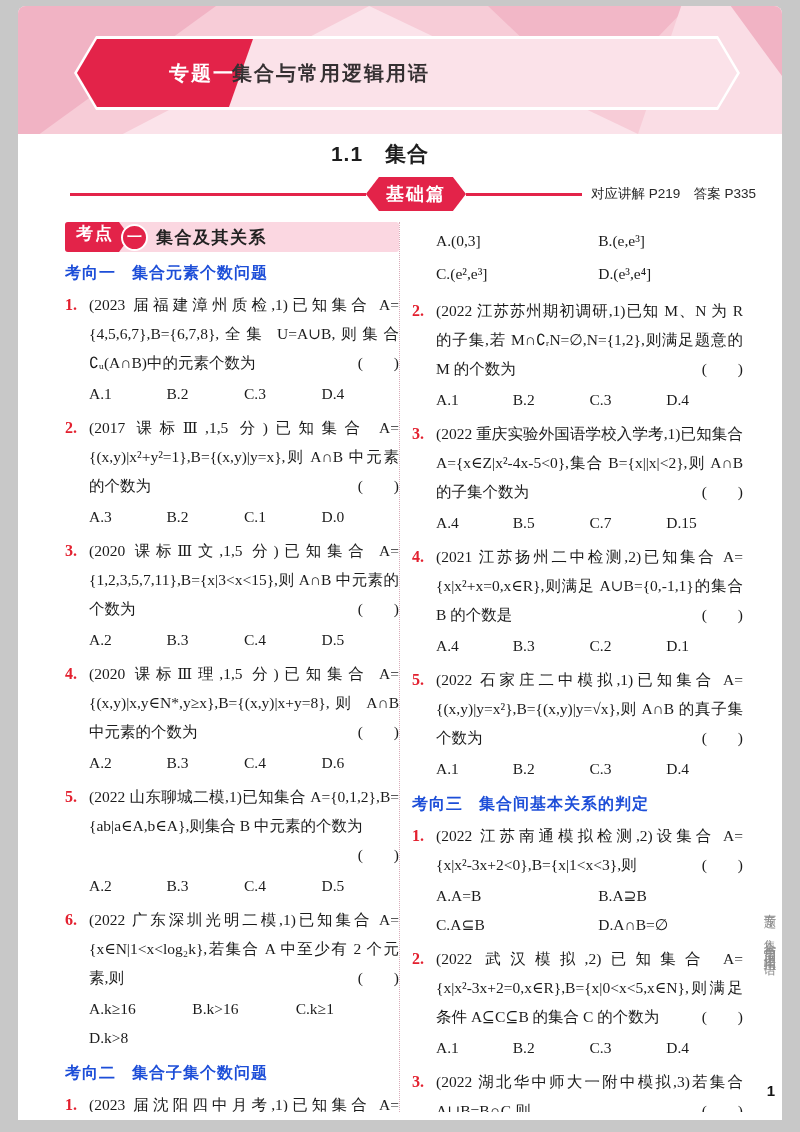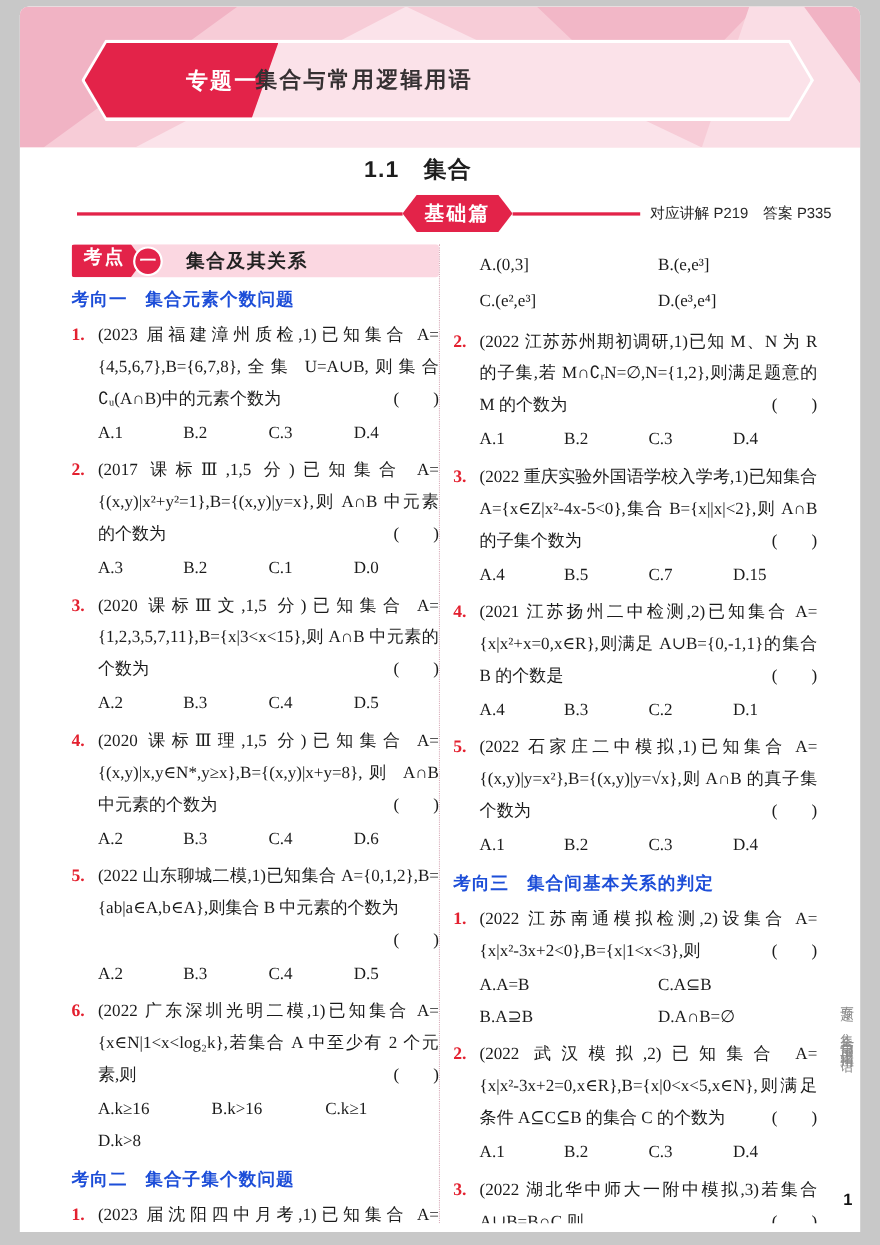--- a/index.html
+++ b/index.html
@@ -52,21 +52,21 @@
   .col-right{flex:1;border-left:1px dotted #d8abb9;padding-left:12px;min-width:0;}
 
   
   .kd-strip{height:30px;background:#fbd7e1;border-radius:3px;display:flex;align-items:center;margin-bottom:9px;}
   .kd-badge{background:#e32349;color:#fff;height:30px;line-height:30px;padding:0 16px 0 11px;
     font:bold 17px "Liberation Sans","DejaVu Sans",sans-serif;letter-spacing:2px;
     clip-path:polygon(0 0,calc(100% - 11px) 0,100% 50%,calc(100% - 11px) 100%,0 100%);border-radius:3px 0 0 3px;}
   .kd-circle{width:27px;height:27px;box-sizing:border-box;border:2px solid #fff;border-radius:50%;
     background:#e32349;color:#fff;display:flex;align-items:center;justify-content:center;
     font:bold 15px "Liberation Sans","DejaVu Sans",sans-serif;margin-left:-9px;position:relative;z-index:1;}
-  .kd-title{margin-left:21px;font:bold 17px "Liberation Sans","DejaVu Sans",sans-serif;color:#222;letter-spacing:1.5px;}
+  .kd-title{margin-left:8px;font:bold 17px "Liberation Sans","DejaVu Sans",sans-serif;color:#222;letter-spacing:1.5px;}
 
   
   .kaoxiang{margin:9px 0 5px;font:bold 16px "Liberation Sans","DejaVu Sans",sans-serif;color:#1d4ed8;letter-spacing:1px;line-height:24px;}
   .kx-title{margin-left:1em;}
 
   
   .problem{display:flex;margin-bottom:2px;}
   .pnum{flex:none;width:24px;color:#e3202f;font-weight:bold;font-size:16px;line-height:29px;}
   .pbody{flex:1;min-width:0;font-size:15.5px;line-height:29px;color:#1b1b1b;text-align:justify;}
   .paren{float:right;}
@@ -232,22 +232,22 @@
           <span class="opt">C.3</span>
           <span class="opt">D.4</span>
         </div>
         <div class="kaoxiang"><span class="kx-label">考向三</span><span class="kx-title">集合间基本关系的判定</span></div>
         <div class="problem">
           <span class="pnum">1.</span>
           <div class="pbody">(2022 江苏南通模拟检测,2)设集合 A={x|x²-3x+2&lt;0},B={x|1&lt;x&lt;3},则<span class="paren">(　　)</span></div>
         </div>
         <div class="opts" style="grid-template-columns: 1.12fr 1fr;">
           <span class="opt">A.A=B</span>
+          <span class="opt">B.A⊇B</span>
           <span class="opt">C.A⊆B</span>
-          <span class="opt">B.A⊇B</span>
           <span class="opt">D.A∩B=∅</span>
         </div>
         <div class="problem">
           <span class="pnum">2.</span>
           <div class="pbody">(2022 武汉模拟,2)已知集合 A={x|x²-3x+2=0,x∈R},B={x|0&lt;x&lt;5,x∈N},则满足条件 A⊆C⊆B 的集合 C 的个数为<span class="paren">(　　)</span></div>
         </div>
         <div class="opts" style="grid-template-columns: repeat(4, 1fr);">
           <span class="opt">A.1</span>
           <span class="opt">B.2</span>
           <span class="opt">C.3</span>

